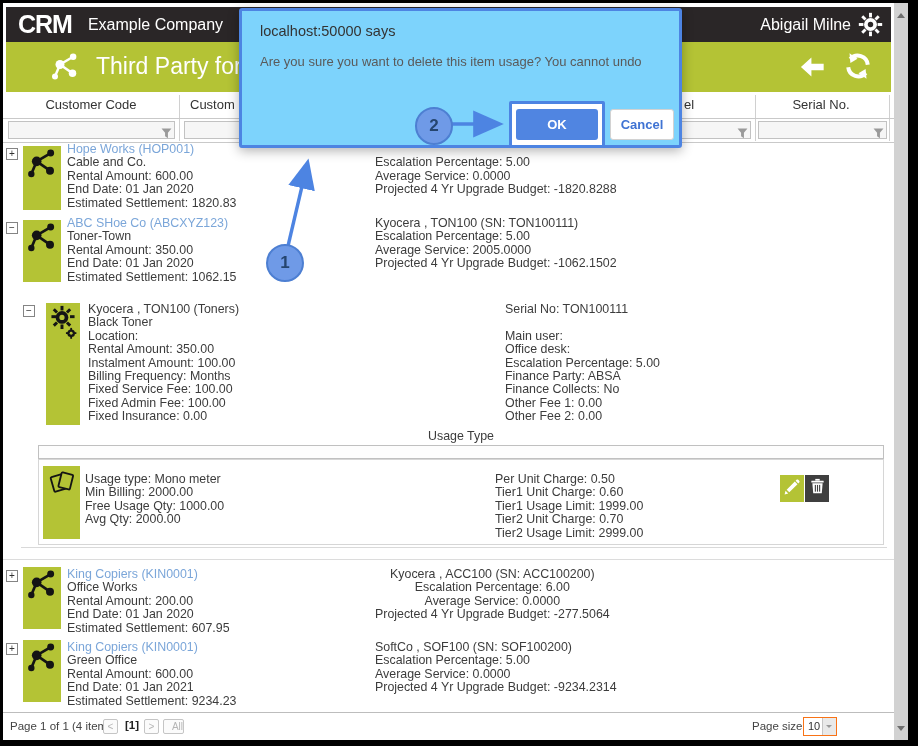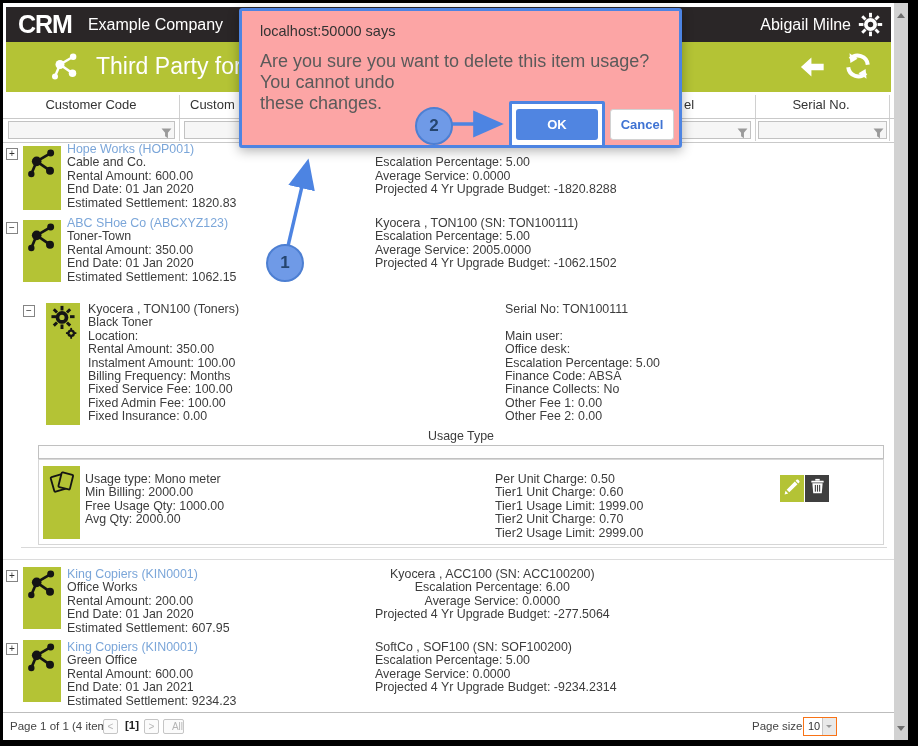--- a/index.html
+++ b/index.html
@@ -47,24 +47,24 @@
   .psel{position:absolute;left:800px;top:4px;width:34px;height:19px;box-sizing:border-box;border:1px solid #f97316;background:#fff;cursor:pointer;}
   .psel .val{position:absolute;left:4px;top:2px;font-size:11px;color:#333;}
   .psel .arr{position:absolute;right:0;top:0;width:13px;height:100%;background:#e9e9e9;border-left:1px solid #c5c5c5;}
   .psel .arr:after{content:"";position:absolute;left:3px;top:7px;border:3.5px solid transparent;border-top-color:#9a9a9a;}
   
   .scrollbar{position:absolute;left:891px;top:0;width:14px;height:737px;background:#d2d2d2;}
   .scroll-arrow{position:absolute;left:0;width:14px;height:16px;display:flex;align-items:center;justify-content:center;cursor:pointer;}
   .tri-up{width:0;height:0;border:4px solid transparent;border-bottom:5px solid #6e6e6e;margin-top:-3px;}
   .tri-down{width:0;height:0;border:4px solid transparent;border-top:5px solid #6e6e6e;margin-bottom:-3px;}
   
-  .dialog{position:absolute;left:236px;top:5px;width:443px;height:140px;box-sizing:border-box;background:#fca5a5;
+  .dialog{position:absolute;left:236px;top:5px;width:443px;height:140px;box-sizing:border-box;background:#7dd3fc;
           border:3px solid #4d84e2;border-radius:3px;box-shadow:0 3px 12px rgba(0,0,0,.3);z-index:50;}
   .dlg-title{position:absolute;left:18px;top:12px;font-size:14.5px;color:#333;}
-  .dlg-msg{position:absolute;left:18px;top:40px;font-size:18px;line-height:21px;color:#5a5a5a;}
+  .dlg-msg{position:absolute;left:18px;top:40px;font-size:13px;line-height:21px;color:#5a5a5a;}
   .ok-highlight{position:absolute;left:267px;top:90px;width:96px;height:47px;box-sizing:border-box;border:3px solid #4d84e2;border-radius:2px;background:#fff;display:flex;align-items:center;justify-content:center;}
   .okbtn{width:82px;height:31px;background:#5085e1;border:none;border-radius:3px;color:#fff;font-size:13px;font-weight:700;font-family:"Liberation Sans",sans-serif;cursor:pointer;}
   .cancelbtn{position:absolute;left:368px;top:98px;width:64px;height:31px;background:#fff;border:1px solid #d2d2d2;border-radius:3px;color:#3f73d3;font-size:13px;font-weight:600;font-family:"Liberation Sans",sans-serif;cursor:pointer;}
   
   .overlay-svg{position:absolute;left:0;top:0;width:905px;height:737px;z-index:60;pointer-events:none;}
   .callout{position:absolute;width:34px;height:34px;border-radius:50%;background:#6f9ae7;border:2px solid #4d7fd2;
            color:#25456f;font-size:17px;font-weight:600;display:flex;align-items:center;justify-content:center;z-index:61;pointer-events:none;}
 </style>
 </head>
 <body>
@@ -256,21 +256,21 @@
       <div class="ln">Fixed Service Fee: 100.00</div>
       <div class="ln">Fixed Admin Fee: 100.00</div>
       <div class="ln">Fixed Insurance: 0.00</div>
     </div>
   <div class="tblock" style="left:502px;top:300px;">
       <div class="ln">Serial No: TON100111</div>
       <div class="ln">&nbsp;</div>
       <div class="ln">Main user:</div>
       <div class="ln">Office desk:</div>
       <div class="ln">Escalation Percentage: 5.00</div>
-      <div class="ln">Finance Code: ABSA</div>
+      <div class="ln">Finance Party: ABSA</div>
       <div class="ln">Finance Collects: No</div>
       <div class="ln">Other Fee 1: 0.00</div>
       <div class="ln">Other Fee 2: 0.00</div>
     </div>
 
   <div class="usage-title">Usage Type</div>
   <div class="usage-bar"></div>
   <div class="usage-row">
     <div class="greenbox" style="left:4px;top:6px;width:37px;height:73px;">
       <svg width="28" height="28" viewBox="0 0 26 26">
@@ -399,21 +399,20 @@
       </span>
     <span class="scroll-arrow" style="top:718px;">
         <span class="tri-down"></span>
       </span>
   </div>
 
   <div class="dialog">
     <div class="dlg-title">localhost:50000 says</div>
     <div class="dlg-msg">
       <div>Are you sure you want to delete this item usage? You cannot undo</div>
-      <div>these changes.</div>
     </div>
     <div class="ok-highlight">
       <button class="okbtn">OK</button>
     </div>
     <button class="cancelbtn">Cancel</button>
   </div>
 
   <svg class="overlay-svg">
     <defs>
       <marker id="ah" markerWidth="10" markerHeight="9" refX="7" refY="4" orient="auto">

